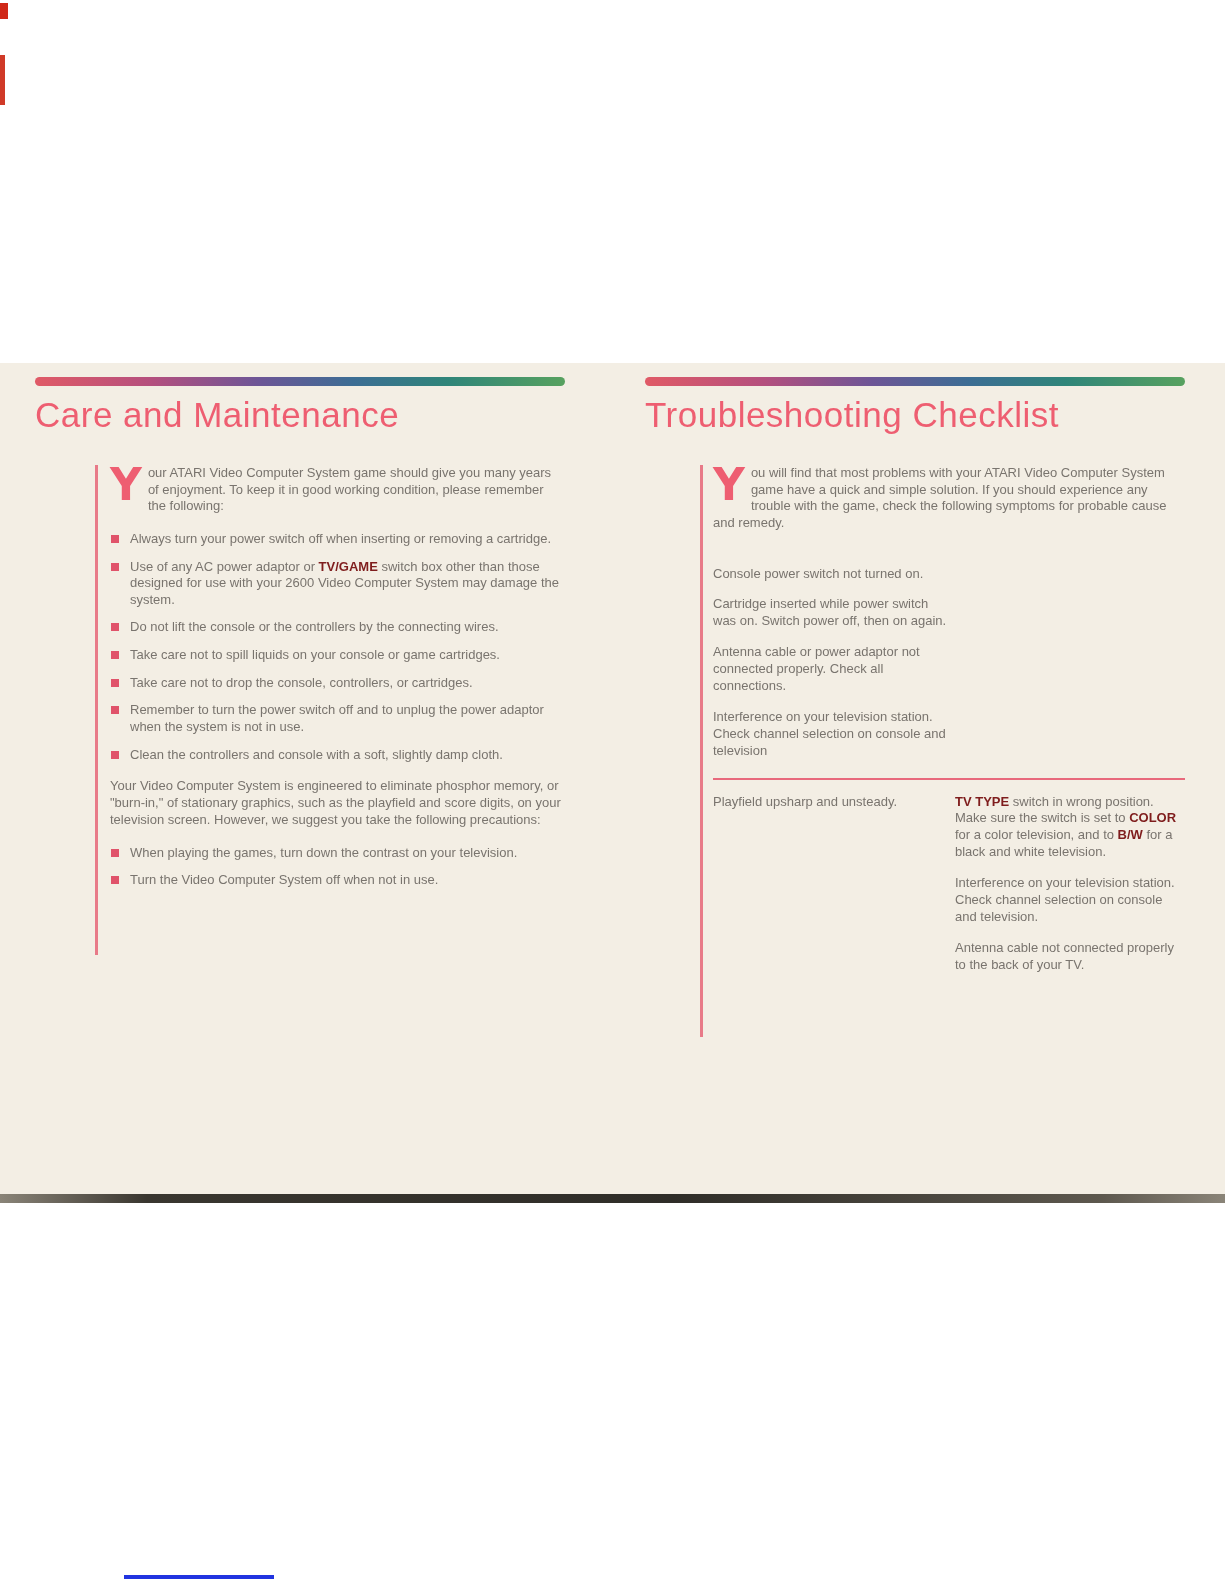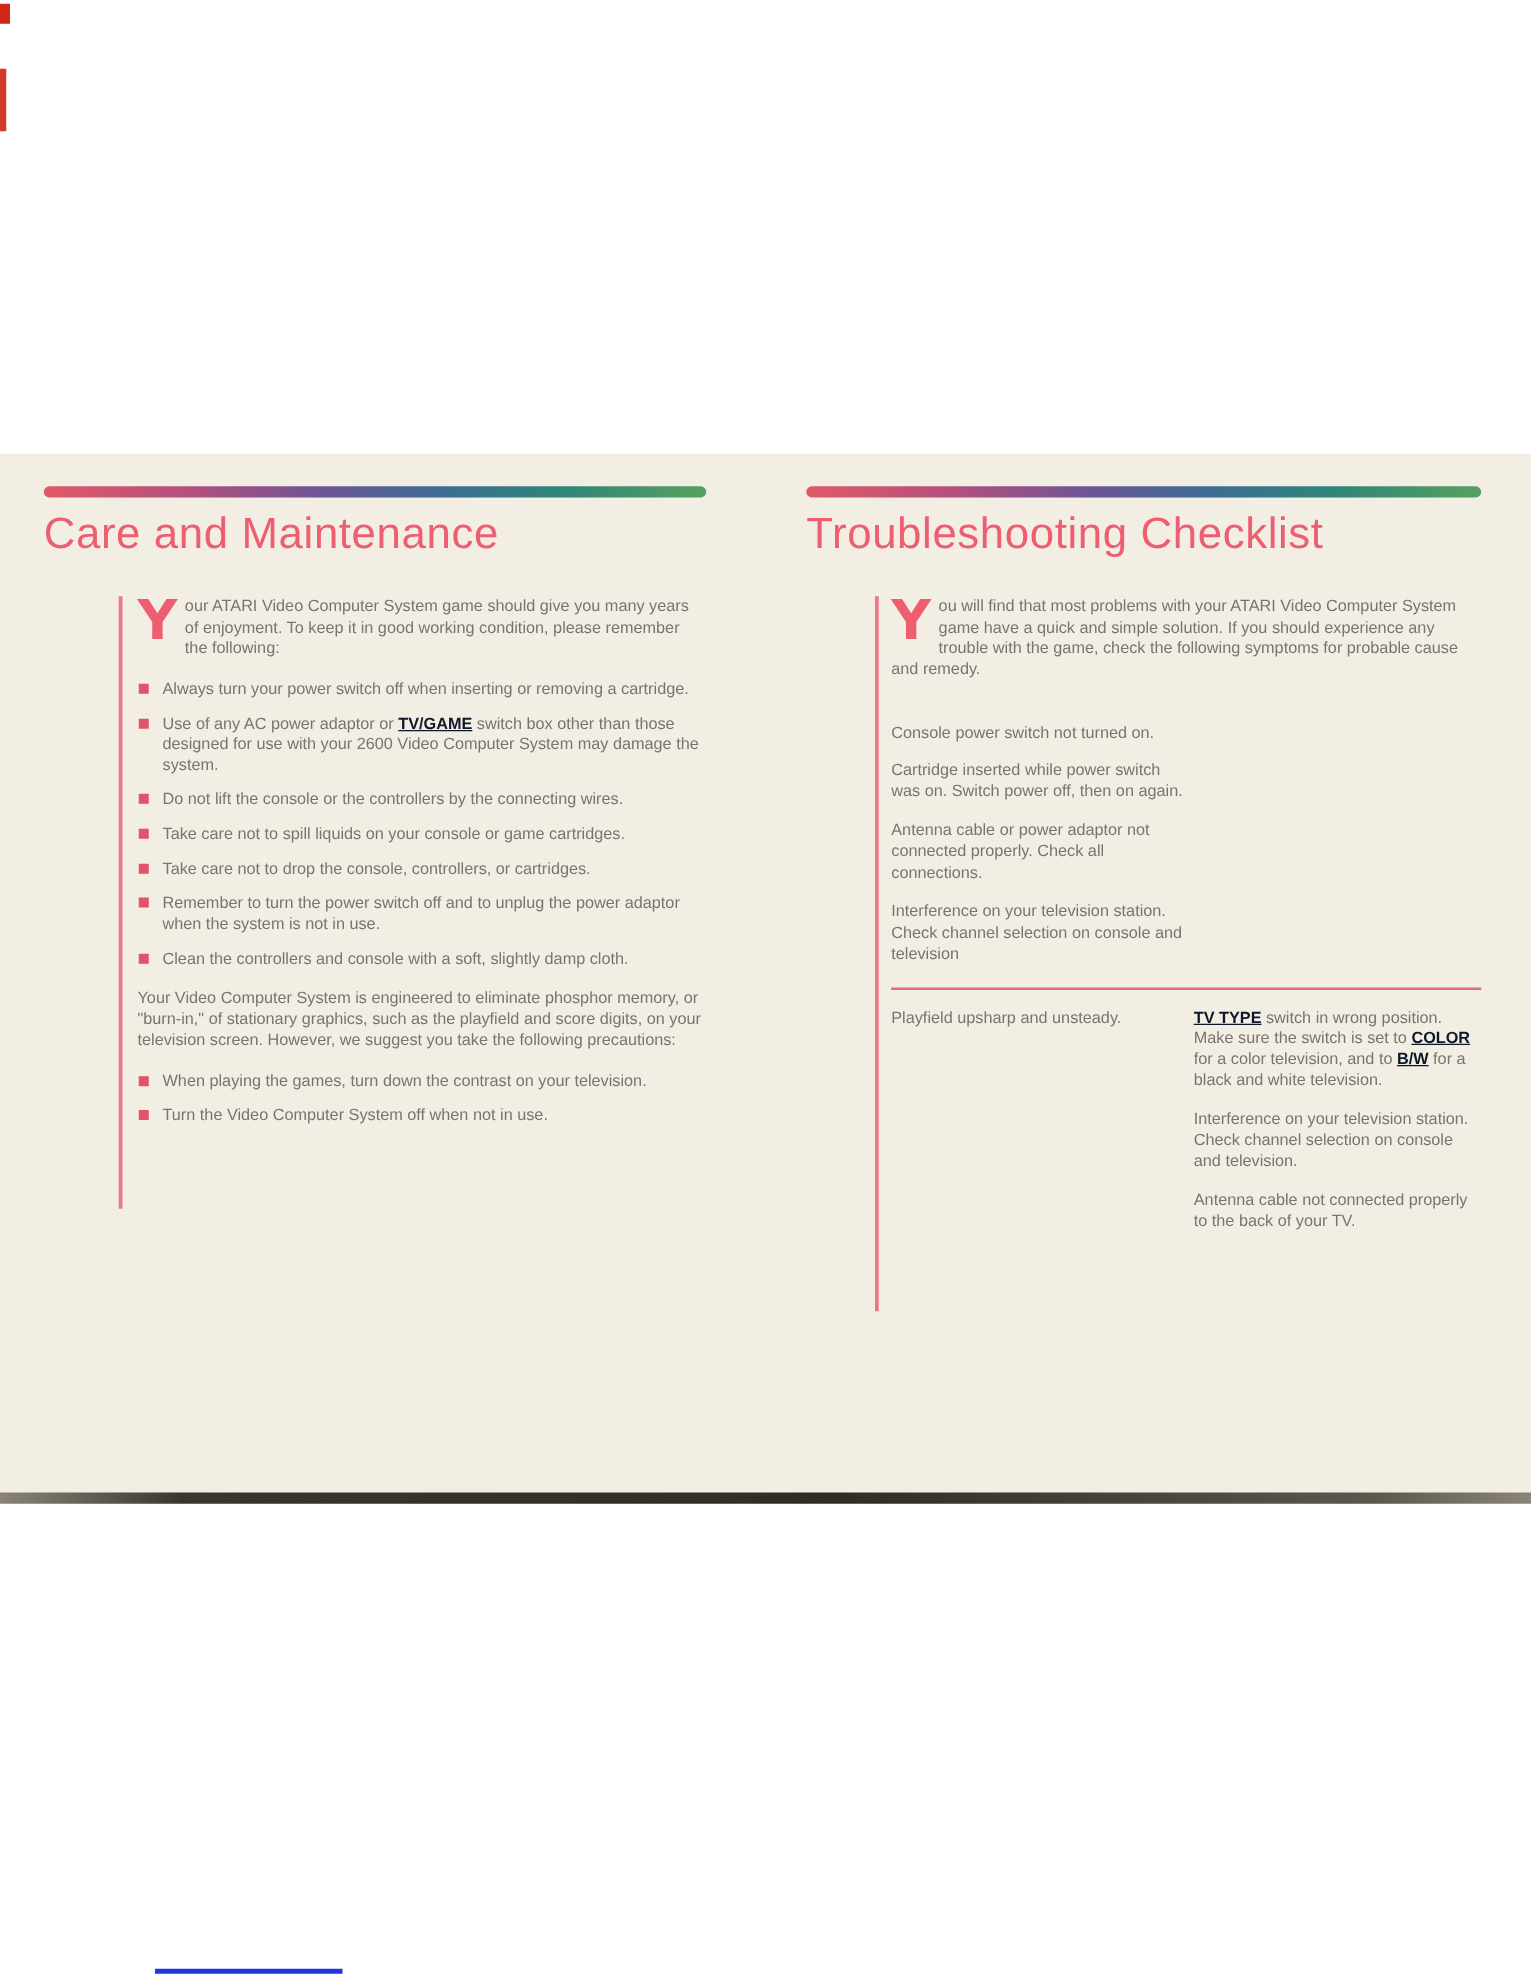--- a/index.html
+++ b/index.html
@@ -17,21 +17,21 @@
   
   .scan {
     position:absolute; left:0; top:363px; width:1225px; height:838px;
     background:#f3eee4;
   }
   .bottom-edge {
     position:absolute; left:0; bottom:-2px; width:100%; height:9px;
     background:linear-gradient(90deg,#8a8478,#39362f 12%,#2f2d28 55%,#5d584e 90%,#8a8478);
   }
 
-  .col { position:absolute; top:26px; }
+  .col { position:absolute; top:14px; }
   .col-left  { left:35px;  width:530px; }
   .col-right { left:645px; width:540px; }
 
   .rainbow {
     height:9px; width:100%; border-radius:5px;
     background:linear-gradient(90deg,#e05a66,#b44f7e 22%,#6d5596 42%,#3c6d94 60%,#2f8579 78%,#57a15f);
   }
   .title {
     margin-top:9px; font-size:35px; font-weight:400; color:#ee5e71; letter-spacing:.5px;
   }
@@ -48,21 +48,21 @@
     color:#ee5e71; margin:3px 6px 0 0; font-family:"DejaVu Sans", sans-serif;
   }
 
   .bullets { margin-top:16px; clear:both; }
   .bullet { display:flex; margin-bottom:11px; }
   .sq { flex:none; width:8px; height:8px; background:#e0536a; margin:4px 11px 0 1px; }
   .bt { font-size:13px; color:#79746e; line-height:1.28; }
 
   .para { clear:both; font-size:13px; color:#79746e; line-height:1.3; margin:15px 0 13px; }
 
-  strong { font-weight:700; color:#0f172a;text-decoration:underline; }
+  strong { font-weight:700; color:#7f1d1d; }
 
   
   .ttable { margin-top:20px; clear:both; }
   .thead {
     display:grid; grid-template-columns:242px 1fr;
     border-top:2px solid #e8697c; border-bottom:2px solid #e8697c;
     padding:8px 0 9px;
   }
   .th { color:#e8556c; font-weight:700; font-size:15px; line-height:1.3; letter-spacing:.3px; }
   .trow { display:grid; grid-template-columns:242px 1fr; padding:14px 0 18px; }

